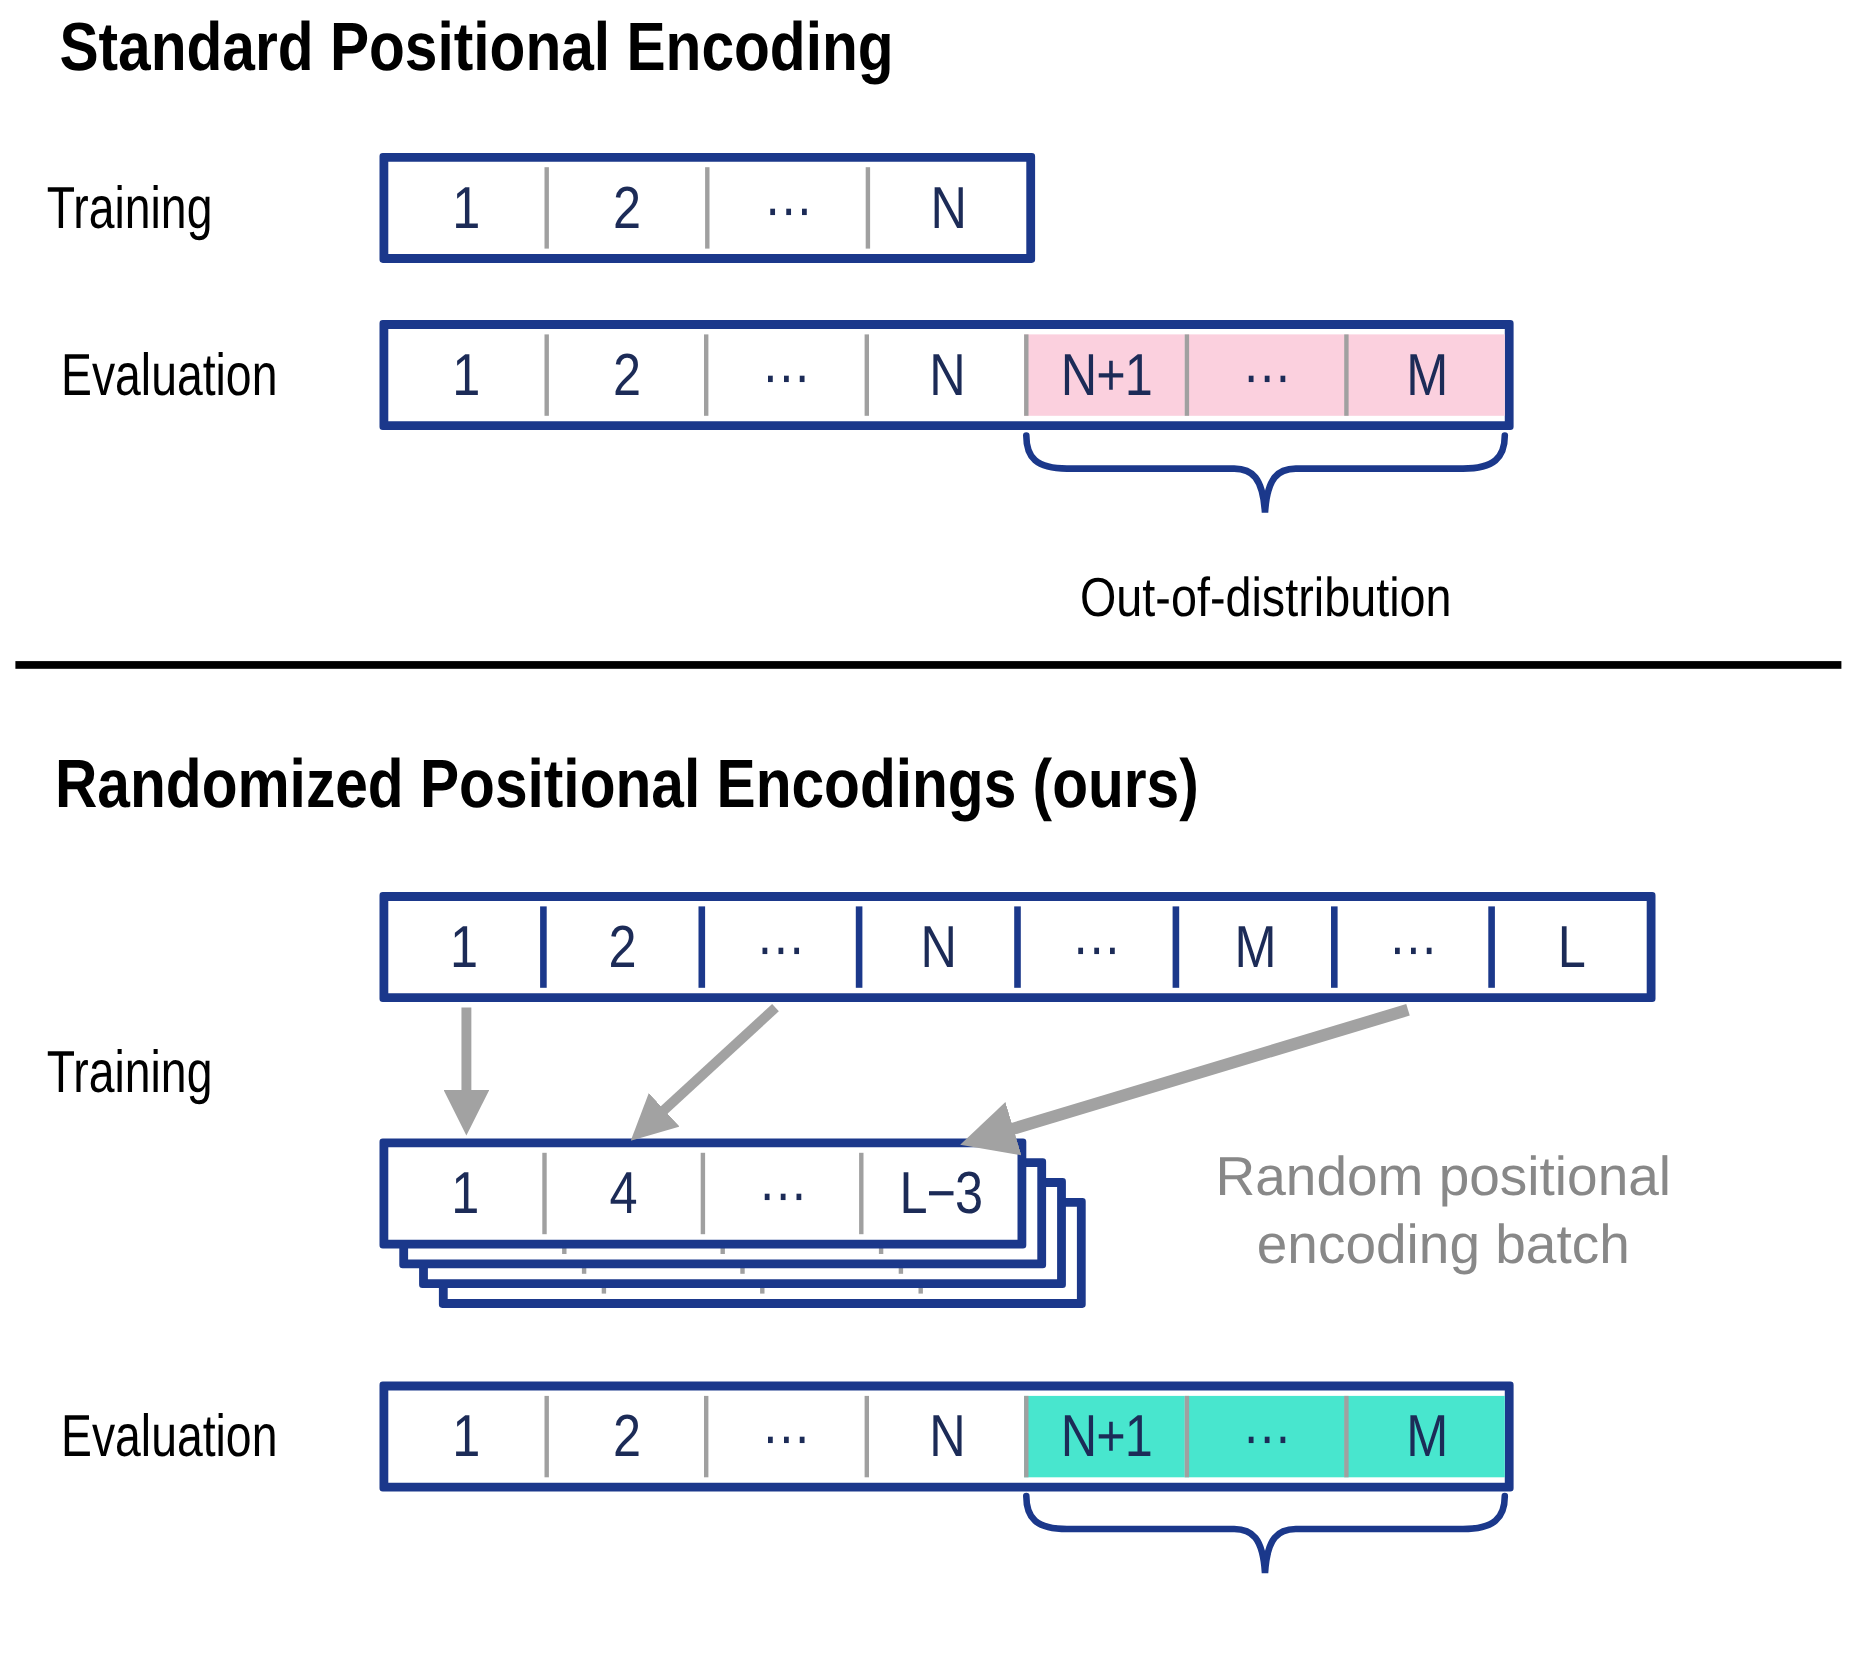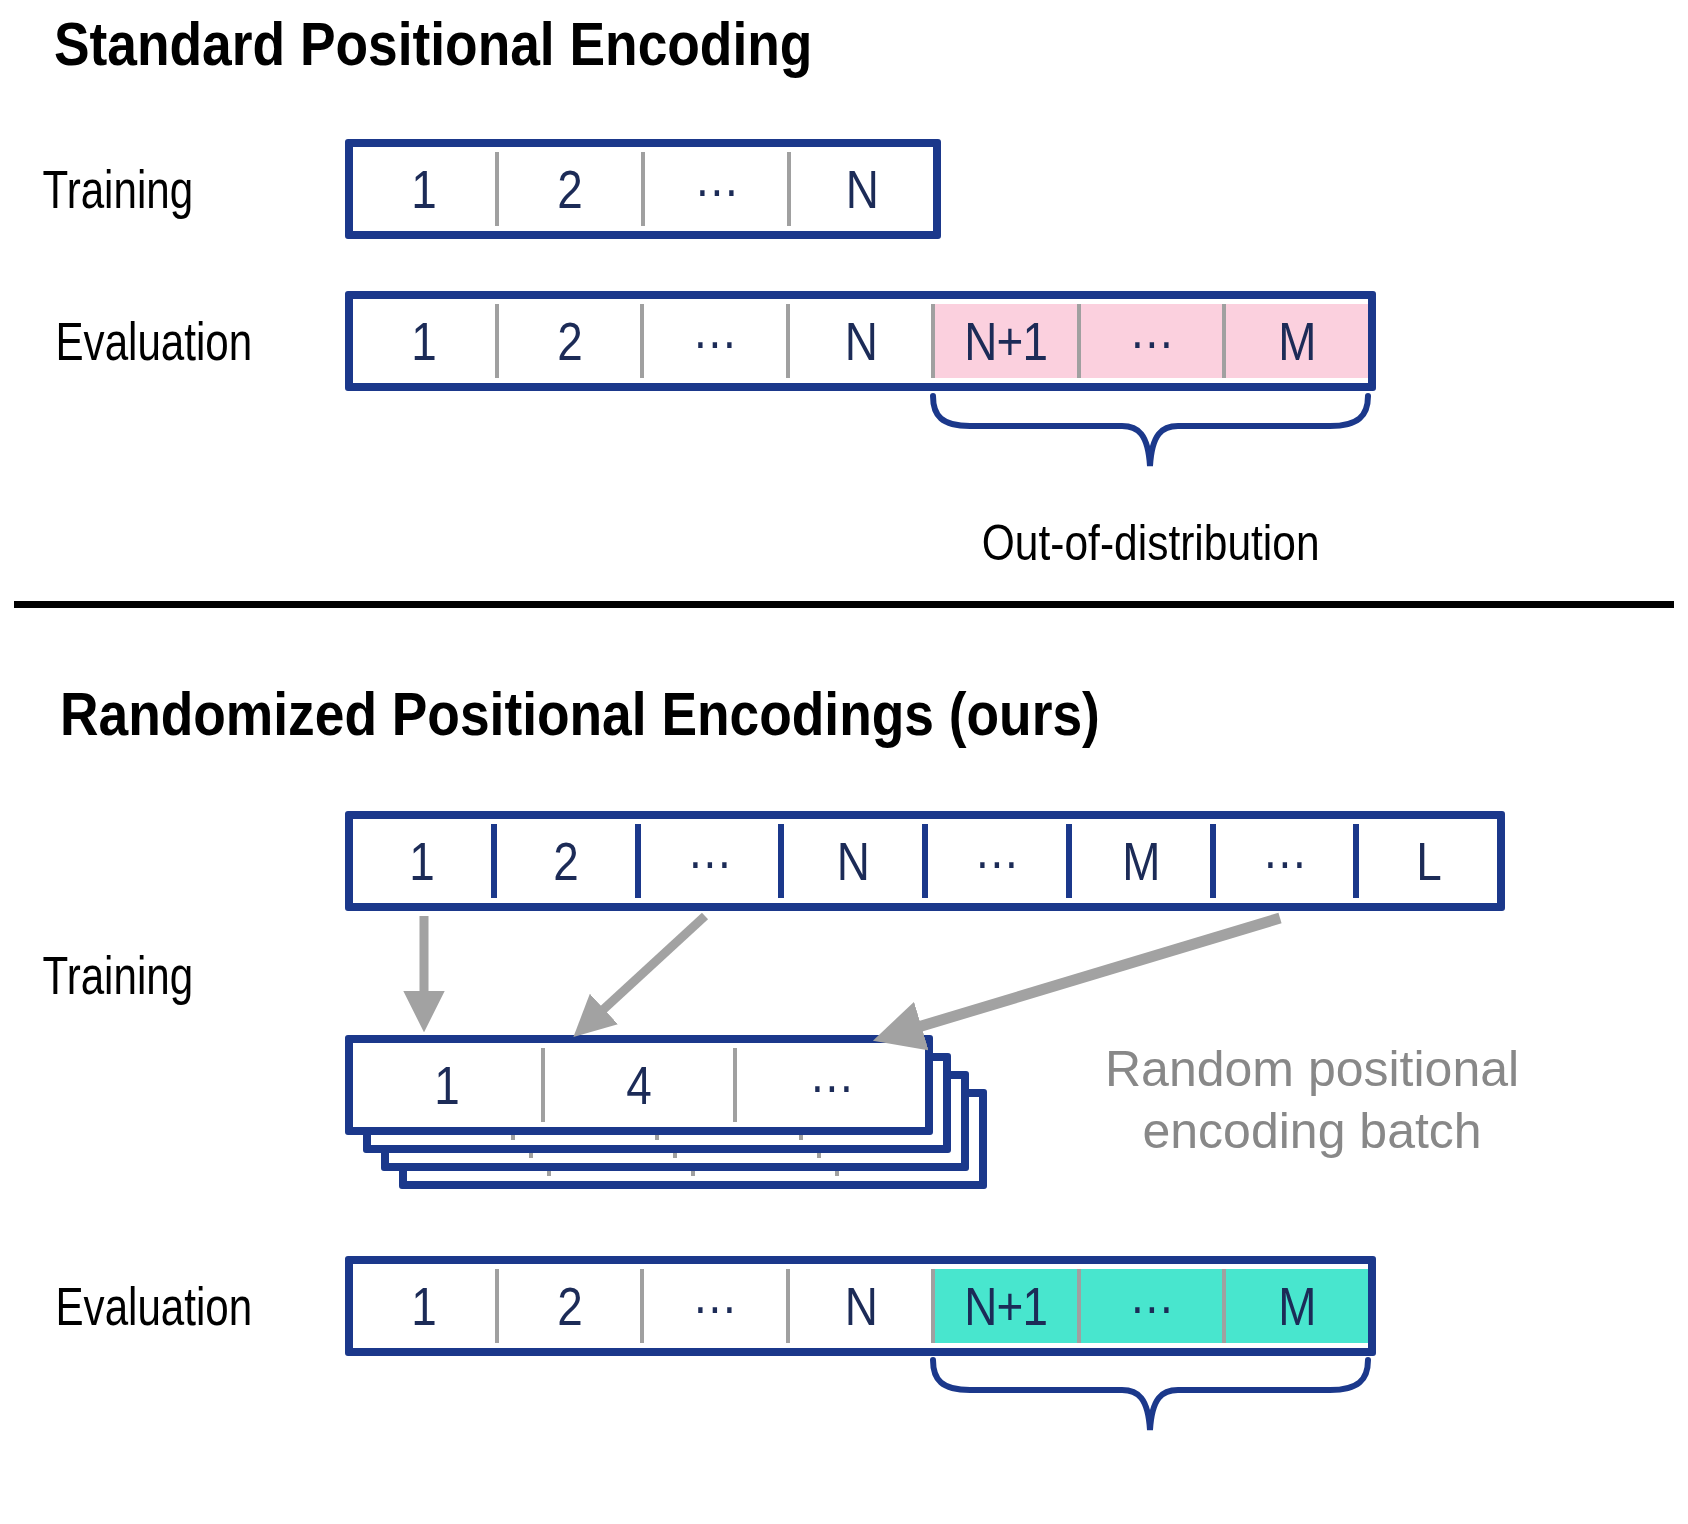--- a/index.html
+++ b/index.html
@@ -93,21 +93,21 @@
   <svg class="brace" style="left:926px; top:392px;" width="450" height="84" viewBox="0 0 450 84">
     <path d="M 7 4 C 7 24 16 34 44 34 L 196 34 C 212 34 222 42 224 74 C 226 42 236 34 252 34 L 404 34 C 432 34 442 24 442 4" fill="none" stroke="#1b388b" stroke-width="6" stroke-linecap="round"></path>
   </svg>
 
   <div class="center-label" style="left:926px; top:474px; width:450px;margin-top:40px;">
     <span class="sc">Out-of-distribution</span>
   </div>
 
   <div class="divider"></div>
 
-  <h1 class="fig-title" style="left:60px; top:678px;">
+  <h1 class="fig-title" style="left:50px; top:678px;">
     <span class="sc">Randomized Positional Encodings (ours)</span>
   </h1>
 
   <div class="box navy-sep" style="left:345px; top:811px; width:1160px;">
     <div class="cell">
         <span class="ct">1</span>
       </div>
     <div class="cell">
         <span class="ct">2</span>
       </div>
@@ -155,20 +155,23 @@
   </div>
   <div class="stack-layer" style="left:345px; top:1035px; z-index:4;">
     <div class="cell">
         <span class="ct">1</span>
       </div>
     <div class="cell">
         <span class="ct">4</span>
       </div>
     <div class="cell">
         <span class="ct">···</span>
+      </div>
+    <div class="cell">
+        <span class="ct">L−3</span>
       </div>
   </div>
 
   <div class="note">
     <div>Random positional</div>
     <div>encoding batch</div>
   </div>
 
   <div class="row-label" style="top:1256px; width:315px;">
     <span class="sc">Evaluation</span>

